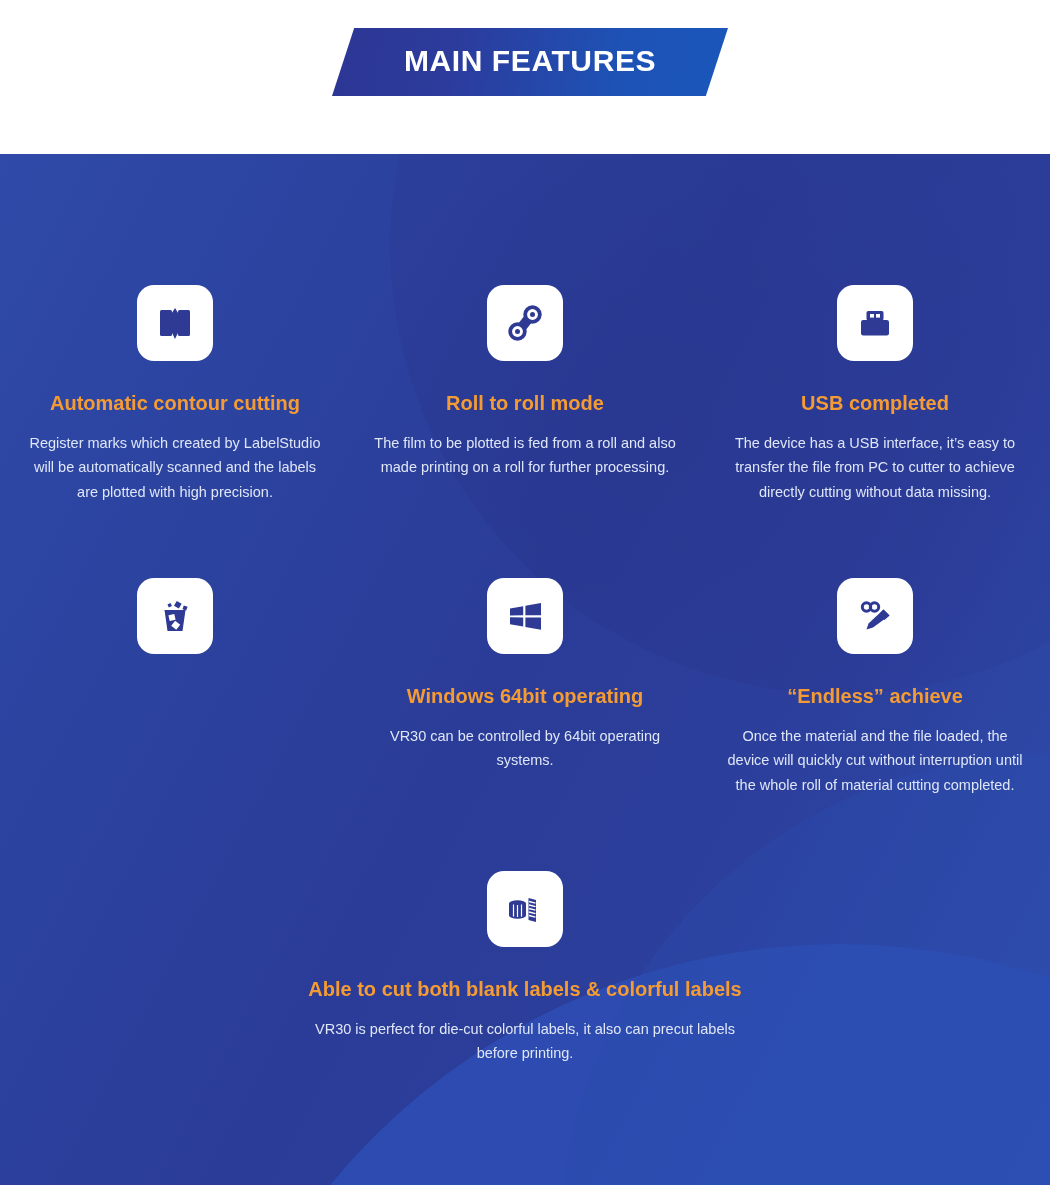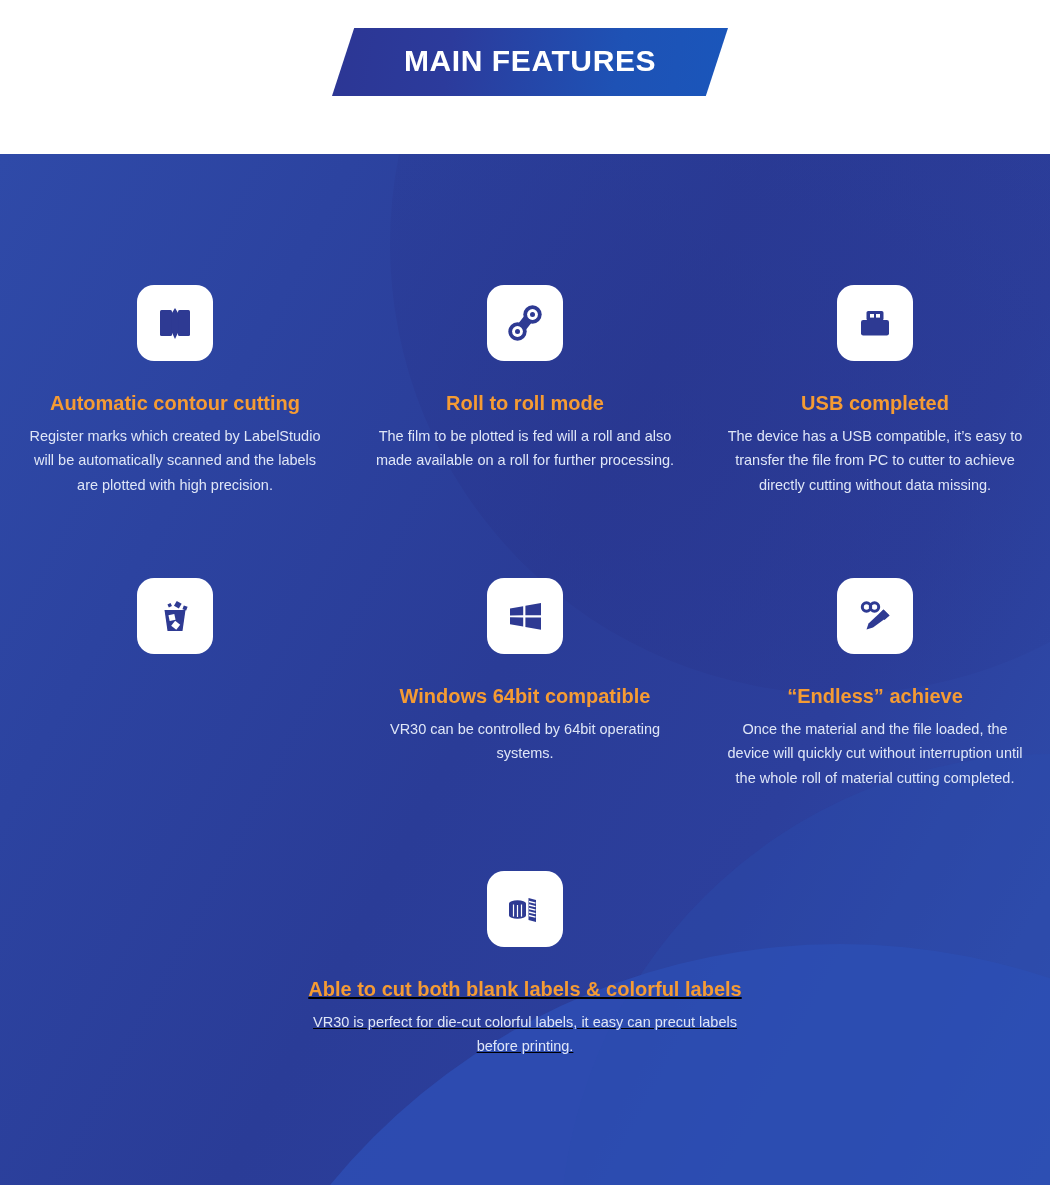--- a/index.html
+++ b/index.html
@@ -114,27 +114,27 @@
   .icon-tile svg { display: block; }
 
   .feature-title {
     margin-top: 31px;
     font-size: 20px;
     font-weight: bold;
     color: #f59b33;
     line-height: 1.1;
   }
   .feature-desc {
-    margin-top: 10px;
+    margin-top: 17px;
     font-size: 14.5px;
     color: #dfe6f7;
     line-height: 1.68;
     padding: 0 24px;
   }
-  .feature.wide { width: 470px; text-decoration: underline; }
+  .feature.wide { width: 470px; }
   .feature.wide .feature-desc { padding: 0 10px; }
 
   
   .footer-strip {
     position: absolute;
     left: 0;
     top: 1185px;
     width: 1050px;
     height: 18px;
     background: #ffffff;
@@ -174,34 +174,34 @@
           <path d="M14.5 31.5 L29.5 12.5" stroke="#2e3a93" stroke-width="10" stroke-linecap="round" fill="none"></path>
           <circle cx="14.5" cy="30.5" r="9.2" fill="#2e3a93"></circle>
           <circle cx="29.5" cy="13.5" r="9.2" fill="#2e3a93"></circle>
           <circle cx="14.5" cy="30.5" r="5.4" fill="#ffffff"></circle>
           <circle cx="29.5" cy="13.5" r="5.4" fill="#ffffff"></circle>
           <circle cx="14.5" cy="30.5" r="2.5" fill="#2e3a93"></circle>
           <circle cx="29.5" cy="13.5" r="2.5" fill="#2e3a93"></circle>
         </svg>
       </div>
       <div class="feature-title">Roll to roll mode</div>
-      <div class="feature-desc">The film to be plotted is fed will a roll and also made available on a roll for further processing.</div>
+      <div class="feature-desc">The film to be plotted is fed from a roll and also made printing on a roll for further processing.</div>
     </div>
 
     <div class="feature" style="left:700px; top:131px;">
       <div class="icon-tile">
         <svg width="44" height="44" viewBox="0 0 44 44">
           <rect x="13.5" y="10" width="17" height="9.5" rx="1.8" fill="#2e3a93"></rect>
           <rect x="17" y="13" width="4" height="3.6" fill="#ffffff"></rect>
           <rect x="23" y="13" width="4" height="3.6" fill="#ffffff"></rect>
           <rect x="8" y="19" width="28" height="15.5" rx="2.2" fill="#2e3a93"></rect>
         </svg>
       </div>
       <div class="feature-title">USB completed</div>
-      <div class="feature-desc">The device has a USB compatible, it’s easy to transfer the file from PC to cutter to achieve directly cutting without data missing.</div>
+      <div class="feature-desc">The device has a USB interface, it’s easy to transfer the file from PC to cutter to achieve directly cutting without data missing.</div>
     </div>
 
     <div class="feature" style="left:0px; top:424px;">
       <div class="icon-tile">
         <svg width="44" height="44" viewBox="0 0 44 44">
           <path d="M11.5 16 L32.5 16 L29.5 37 L14.5 37 Z" fill="#2e3a93"></path>
           <rect x="16" y="20.5" width="6" height="6" transform="rotate(-12 19 23.5)" fill="#ffffff"></rect>
           <rect x="19.5" y="28" width="6.4" height="6.4" transform="rotate(38 22.7 31.2)" fill="#ffffff"></rect>
           <rect x="22" y="8" width="5.6" height="5.6" transform="rotate(30 24.8 10.8)" fill="#2e3a93"></rect>
           <rect x="30" y="12" width="4" height="4" transform="rotate(20 32 14)" fill="#2e3a93"></rect>
@@ -212,21 +212,21 @@
 
     <div class="feature" style="left:350px; top:424px;">
       <div class="icon-tile">
         <svg width="44" height="44" viewBox="0 0 44 44">
           <path d="M7 14.6 L20.2 12.2 L20.2 21.3 L7 21.5 Z" fill="#2e3a93"></path>
           <path d="M22.4 11.8 L38 9 L38 21.2 L22.4 21.3 Z" fill="#2e3a93"></path>
           <path d="M7 23.3 L20.2 23.4 L20.2 32.5 L7 30.2 Z" fill="#2e3a93"></path>
           <path d="M22.4 23.4 L38 23.5 L38 35.8 L22.4 33 Z" fill="#2e3a93"></path>
         </svg>
       </div>
-      <div class="feature-title">Windows 64bit compatible</div>
+      <div class="feature-title">Windows 64bit operating</div>
       <div class="feature-desc">VR30 can be controlled by 64bit operating systems.</div>
     </div>
 
     <div class="feature" style="left:700px; top:424px;">
       <div class="icon-tile">
         <svg width="44" height="44" viewBox="0 0 44 44">
           <g stroke="#2e3a93" stroke-width="3" fill="none">
             <circle cx="13.5" cy="13" r="4.2"></circle>
             <circle cx="21.5" cy="13" r="4.2"></circle>
           </g>
@@ -253,19 +253,19 @@
           <g stroke="#ffffff" stroke-width="1.3">
             <line x1="26" y1="14.5" x2="32.5" y2="16.2"></line>
             <line x1="26" y1="18" x2="32.5" y2="19.7"></line>
             <line x1="26" y1="21.5" x2="32.5" y2="23.2"></line>
             <line x1="26" y1="25" x2="32.5" y2="26.7"></line>
             <line x1="26" y1="28.5" x2="32.5" y2="30.2"></line>
           </g>
         </svg>
       </div>
       <div class="feature-title">Able to cut both blank labels &amp; colorful labels</div>
-      <div class="feature-desc">VR30 is perfect for die-cut colorful labels, it easy can precut labels before printing.</div>
+      <div class="feature-desc">VR30 is perfect for die-cut colorful labels, it also can precut labels before printing.</div>
     </div>
 
   </div>
 </div>
 
 <div class="footer-strip"></div>
 
 </body></html>

